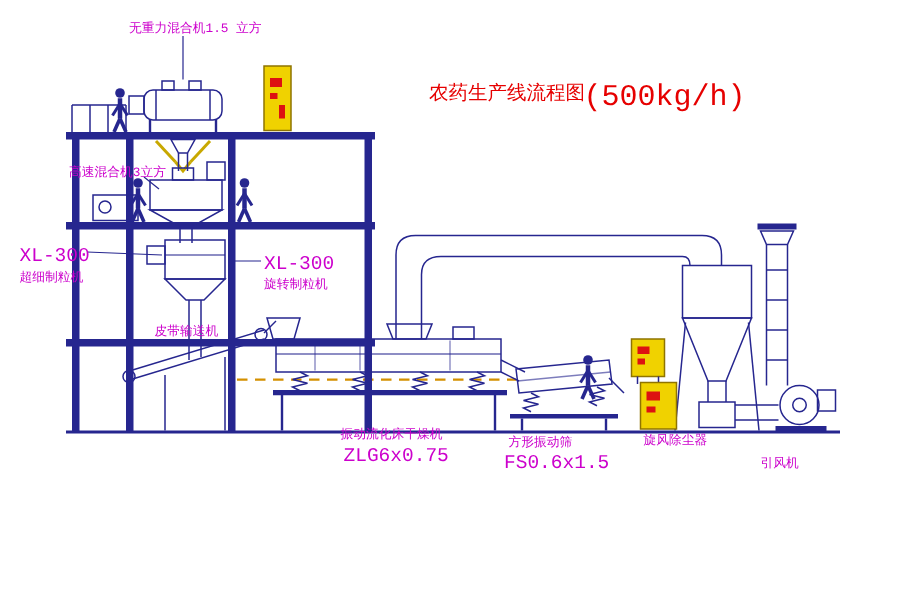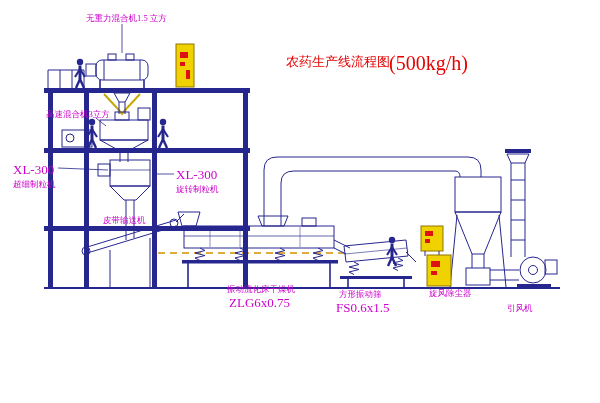--- a/index.html
+++ b/index.html
@@ -1,18 +1,18 @@
 <!DOCTYPE html>
 <html><head>
 <meta charset="utf-8">
 <style>
   html,body{margin:0;padding:0;background:#ffffff;}
   .stage{
     position:relative;width:600px;height:403px;background:#ffffff;overflow:hidden;
-    font-family:Liberation Serif, serif;
+    font-family:Liberation Mono, monospace;
   }
   svg{position:absolute;top:0;left:0;}
   .lbl{fill:#cc00cc;}
   .title-main{fill:#e60000;}
   .ln{stroke:#26268f;fill:none;stroke-width:1;}
   .ln2{stroke:#26268f;fill:none;stroke-width:1.6;}
   .solid{fill:#26268f;stroke:none;}
   .panel{fill:#f0d200;stroke:#8f7400;stroke-width:1;}
   .mark{fill:#dd1111;stroke:none;}
   .ydash{stroke:#d49000;stroke-width:1.5;stroke-dasharray:7 5;fill:none;}

